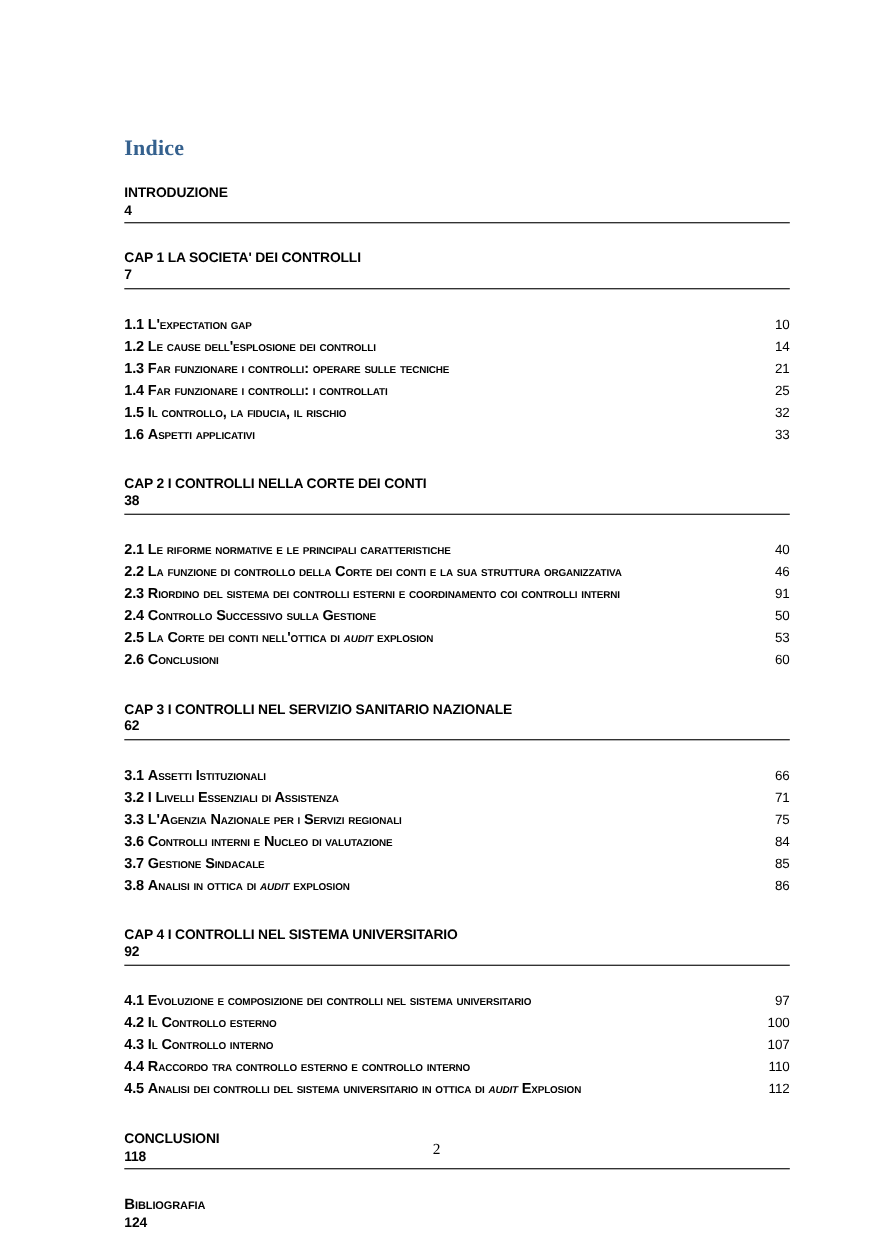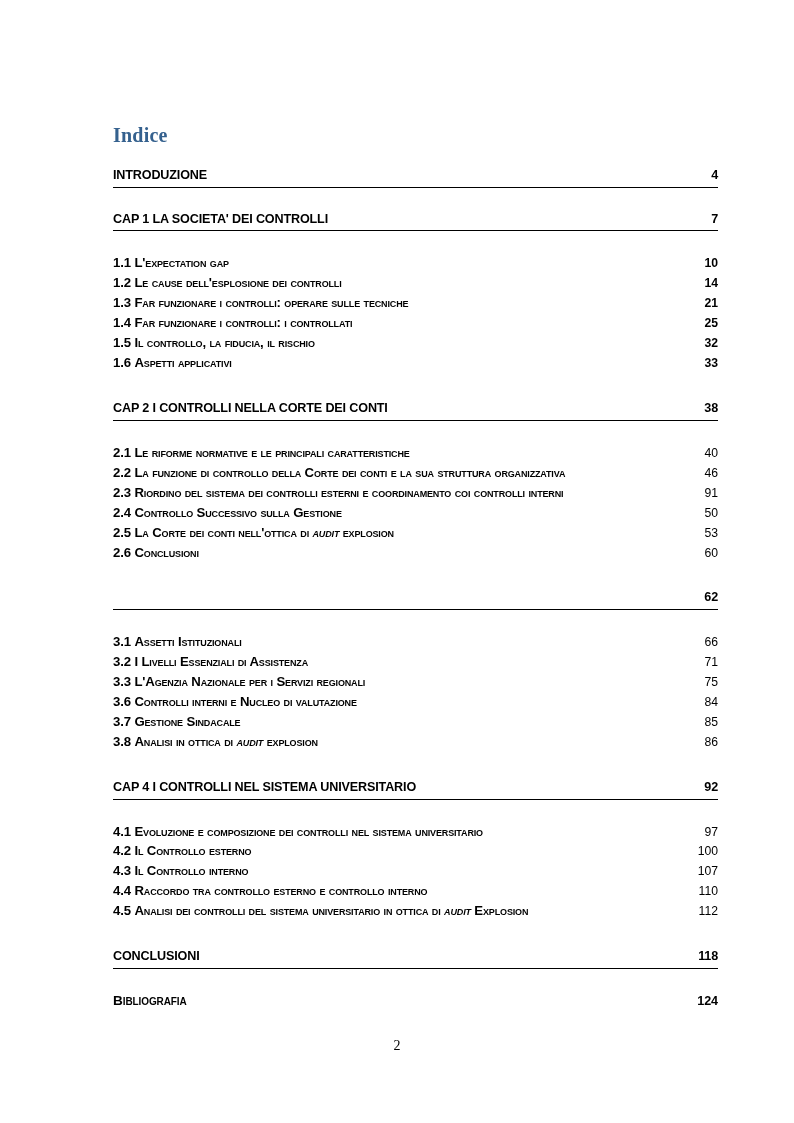--- a/index.html
+++ b/index.html
@@ -68,20 +68,21 @@
 
   
   .lvl0 {
     font-size: 12.6px;
     font-weight: bold;
     letter-spacing: -0.15px;
     padding-bottom: 3px;
     border-bottom: 1.6px solid #000;
     margin-bottom: 0;
     line-height: 1.25;
+    flex-direction: column;
   }
   .lvl0 .pageno { font-weight: bold; font-size: 12.6px; }
 
   
   .lvl0.norule {
     border-bottom: none;
     font-variant: small-caps;
     font-size: 13.6px;
     letter-spacing: -0.1px;
   }
@@ -93,21 +94,21 @@
     font-weight: bold;
     letter-spacing: -0.15px;
     line-height: 1.47;
   }
   .lvl1 .pageno {
     font-variant: normal;
     font-size: 12.2px;
     font-weight: normal;
     letter-spacing: 0;
   }
-  .lvl1.boldnum .pageno { font-weight: bold; }
+  .lvl1.boldnum .pageno { font-weight: normal; }
 
   .lvl1 .num {
     font-variant: normal;
     font-weight: bold;
   }
   .ital { font-style: italic; }
 
   
   .footer-pageno {
     position: absolute;
@@ -202,20 +203,21 @@
         <span class="filler"></span>
         <span class="pageno">53</span>
       </div>
       <div class="entry lvl1">
         <span class="label"><span class="num">2.6 </span><span>Conclusioni</span></span>
         <span class="filler"></span>
         <span class="pageno">60</span>
       </div>
       <div style="height: 28px;"></div>
       <div class="entry lvl0">
+        <span class="label"><span>CAP 3 I CONTROLLI NEL SERVIZIO SANITARIO NAZIONALE</span></span>
         <span class="filler"></span>
         <span class="pageno">62</span>
       </div>
       <div style="height: 22px;"></div>
       <div class="entry lvl1">
         <span class="label"><span class="num">3.1 </span><span>Assetti Istituzionali</span></span>
         <span class="filler"></span>
         <span class="pageno">66</span>
       </div>
       <div class="entry lvl1">

